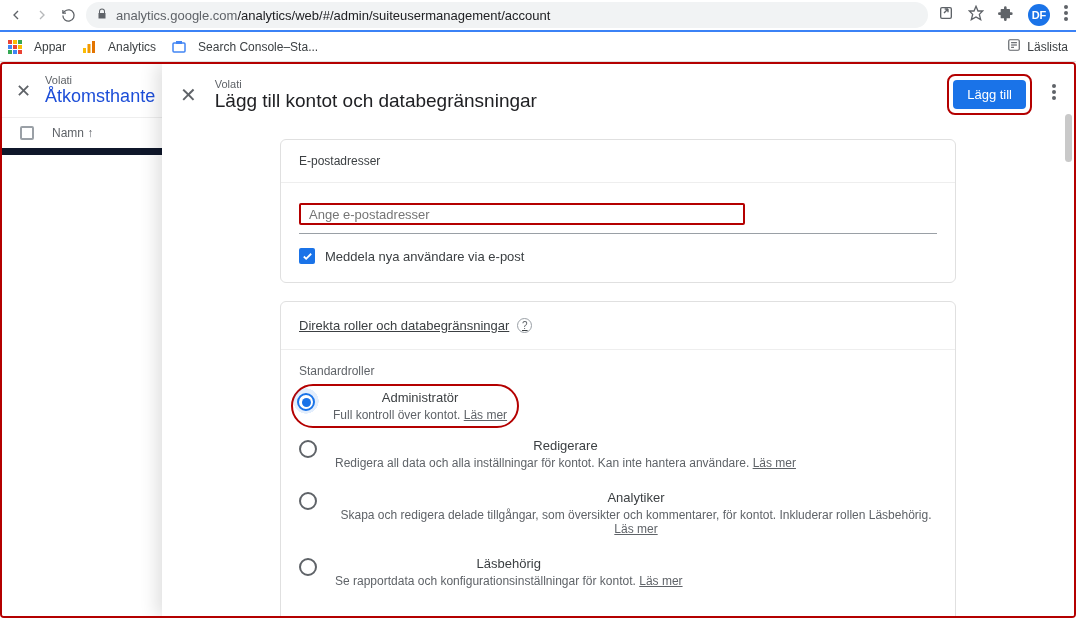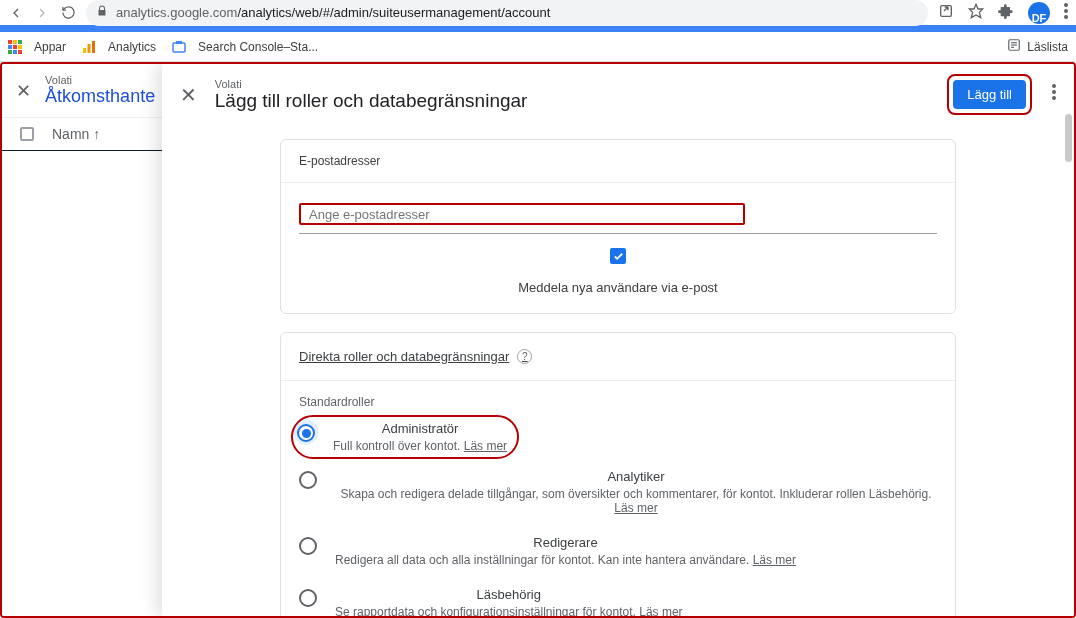--- a/index.html
+++ b/index.html
@@ -1,39 +1,39 @@
 <!DOCTYPE html>
 <html><head>
 <meta charset="utf-8">
 <style>
   * { box-sizing: border-box; margin: 0; padding: 0; font-family: Arial, Helvetica, sans-serif; }
   html, body { width: 1076px; height: 618px; background: #fff; overflow: hidden; }
 
   
-  .browser-bar { display:flex; align-items:center; height: 32px; padding: 0 8px; gap: 10px; border-bottom:7px solid #3b82f6; }
+  .browser-bar { display:flex; align-items:center; height: 32px; padding: 0 8px; gap: 10px; border-bottom:2px solid #3b82f6; }
   .nav-arrow { width:16px; height:16px; display:flex; align-items:center; justify-content:center; color:#5f6368; }
   .url-bar { flex:1; display:flex; align-items:center; height:26px; border-radius:14px; background:#f1f3f4; padding:0 10px; gap:8px; color:#5f6368; font-size:13px; }
   .url-text { color:#5f6368; }
   .url-text .dark { color:#202124; }
   .chrome-right { display:flex; align-items:center; gap:14px; color:#5f6368; }
-  .avatar { width:22px; height:22px; border-radius:50%; background:#1a73e8; color:#fff; display:flex; align-items:flex-end; justify-content:center; font-size:11px; font-weight:600; }
+  .avatar { width:22px; height:22px; border-radius:50%; background:#1a73e8; color:#fff; display:flex; align-items:center; justify-content:center; font-size:11px; font-weight:600; }
 
   .bookmarks-bar { display:flex; align-items:center; height:30px; padding: 0 8px; gap:16px; border-bottom:1px solid #e0e0e0; font-size:12px; color:#3c4043; }
   .bookmark { display:flex; align-items:center; gap:12px; }
   .bookmark .favicon { width:14px; height:14px; display:flex; align-items:center; justify-content:center; }
   .bm-right { margin-left:auto; display:flex; align-items:center; gap:6px; }
 
   
   .page-area { position:relative; height: calc(618px - 62px); width:100%; border:2px solid #b40000; border-radius:4px; overflow:hidden; }
   .left-panel { position:absolute; left:0; top:0; width:160px; height:100%; background:#fff; }
   .left-panel .hdr { display:flex; align-items:center; gap:14px; padding: 10px 14px; }
   .left-panel .close { color:#5f6368; font-size:18px; }
   .left-panel .crumb { font-size:11px; color:#5f6368; }
   .left-panel .title { font-size:18px; color:#1d4ed8; }
-  .left-panel .list-head { display:flex; align-items:center; gap:18px; padding: 8px 18px; color:#5f6368; font-size:14px; border-top:1px solid #eee; border-bottom:1px solid #0f172a; }
+  .left-panel .list-head { display:flex; align-items:center; gap:18px; padding: 8px 18px; color:#5f6368; font-size:12px; border-top:1px solid #eee; border-bottom:7px solid #0f172a; }
   .checkbox { width:14px; height:14px; border:2px solid #9aa0a6; border-radius:2px; }
 
   
   .modal { position:absolute; left:160px; right:0; top:0; bottom:0; background:#fff; box-shadow: -6px 0 16px rgba(0,0,0,0.12); }
   .modal-header { display:flex; align-items:center; padding: 10px 18px 8px 18px; gap: 18px; }
   .modal-header .close { color:#5f6368; font-size:20px; cursor:pointer; }
   .modal-header .texts .crumb { font-size:11px; color:#5f6368; }
   .modal-header .texts .title { font-size:19px; color:#202124; }
   .modal-header .right { margin-left:auto; display:flex; align-items:center; gap:20px; }
   .primary-btn { background:#1a73e8; color:#fff; border:none; border-radius:4px; padding:7px 14px; font-size:13px; font-weight:500; }
@@ -41,21 +41,21 @@
   .menu-dots { color:#5f6368; font-size:18px; }
 
   .modal-body { padding: 10px 0 0 0; height: calc(100% - 58px); overflow:auto; background:#fff; }
   .card { width: 676px; margin: 6px auto 18px auto; border:1px solid #e0e0e0; border-radius:6px; background:#fff; }
   .card-section { padding: 14px 18px; font-size:12px; color:#3c4043; }
   .card-divider { border-top:1px solid #eee; }
   .email-wrap { padding: 20px 18px 8px 18px; }
   .email-input { width:446px; border:2px solid #b40000; border-radius:2px; background:transparent; }
   .email-input input { width:100%; border:none; outline:none; padding:0 8px; font-size:13px; color:#8b5cf6; background:transparent; }
   .email-underline { border-bottom:1px solid #9aa0a6; margin: 0 18px 0 18px; }
-  .notify-row { display:flex; align-items:center; gap:16px; padding: 14px 18px 18px 18px; font-size:13px; color:#3c4043;flex-direction:column; }
+  .notify-row { display:flex; align-items:center; gap:10px; padding: 14px 18px 18px 18px; font-size:13px; color:#3c4043; }
   .checkbox-checked { width:16px; height:16px; background:#1a73e8; border-radius:2px; display:flex; align-items:center; justify-content:center; color:#fff; font-size:12px; }
 
   .roles-title { display:flex; align-items:center; gap:8px; padding:16px 18px; font-size:13px; color:#3c4043;text-decoration:underline; }
   .help-icon { width:15px; height:15px; border:1px solid #9aa0a6; border-radius:50%; display:flex; align-items:center; justify-content:center; font-size:10px; color:#5f6368; }
   .subheader { padding: 6px 18px 6px 18px; font-size:12px; color:#5f6368; }
   .role-item { display:flex; align-items:flex-start; gap: 18px; padding: 10px 18px 10px 18px; text-align: center; }
   .role-item .radio { width:18px; height:18px; border:2px solid #5f6368; border-radius:50%; background:#fff; margin-top:2px; flex-shrink:0; }
   .role-item.selected .radio { border-color:#1a73e8; display:flex; align-items:center; justify-content:center; }
   .role-item.selected .radio::after { content:""; width:9px; height:9px; background:#1a73e8; border-radius:50%; display:block; }
   .role-item.selected .radio-wrap { background: radial-gradient(circle, rgba(26,115,232,0.12) 52%, transparent 53%); width:34px; height:34px; display:flex; align-items:center; justify-content:center; border-radius:50%; margin-left:-8px; margin-top:-6px; }
@@ -188,21 +188,21 @@
       <div class="checkbox"></div>
       <span><span>Namn</span> ↑</span>
     </div>
   </div>
 
   <div class="modal">
     <div class="modal-header">
       <span class="close">✕</span>
       <div class="texts">
         <div class="crumb">Volati</div>
-        <div class="title">Lägg till roller och databegränsningar</div>
+        <div class="title">Lägg till kontot och databegränsningar</div>
       </div>
       <div class="right">
         <span class="primary-btn-wrap">
           <button class="primary-btn">Lägg till</button>
         </span>
         <span class="menu-dots">
           <svg width="4" height="16" viewBox="0 0 4 16" fill="#5f6368">
               <circle cx="2" cy="2" r="2"></circle>
               <circle cx="2" cy="8" r="2"></circle>
               <circle cx="2" cy="14" r="2"></circle>
@@ -249,30 +249,30 @@
             <div class="texts">
               <div class="name">Administratör</div>
               <div class="desc"><span>Full kontroll över kontot.</span> <span class="link">Läs mer</span></div>
             </div>
           </div>
         </div>
 
         <div class="role-item">
           <div class="radio"></div>
           <div class="texts">
+            <div class="name">Redigerare</div>
+            <div class="desc"><span>Redigera all data och alla inställningar för kontot. Kan inte hantera användare.</span> <span class="link">Läs mer</span></div>
+          </div>
+        </div>
+
+        <div class="role-item">
+          <div class="radio"></div>
+          <div class="texts">
             <div class="name">Analytiker</div>
             <div class="desc"><span>Skapa och redigera delade tillgångar, som översikter och kommentarer, för kontot. Inkluderar rollen Läsbehörig.</span> <span class="link">Läs mer</span></div>
-          </div>
-        </div>
-
-        <div class="role-item">
-          <div class="radio"></div>
-          <div class="texts">
-            <div class="name">Redigerare</div>
-            <div class="desc"><span>Redigera all data och alla inställningar för kontot. Kan inte hantera användare.</span> <span class="link">Läs mer</span></div>
           </div>
         </div>
 
         <div class="role-item">
           <div class="radio"></div>
           <div class="texts">
             <div class="name">Läsbehörig</div>
             <div class="desc"><span>Se rapportdata och konfigurationsinställningar för kontot.</span> <span class="link">Läs mer</span></div>
           </div>
         </div>

